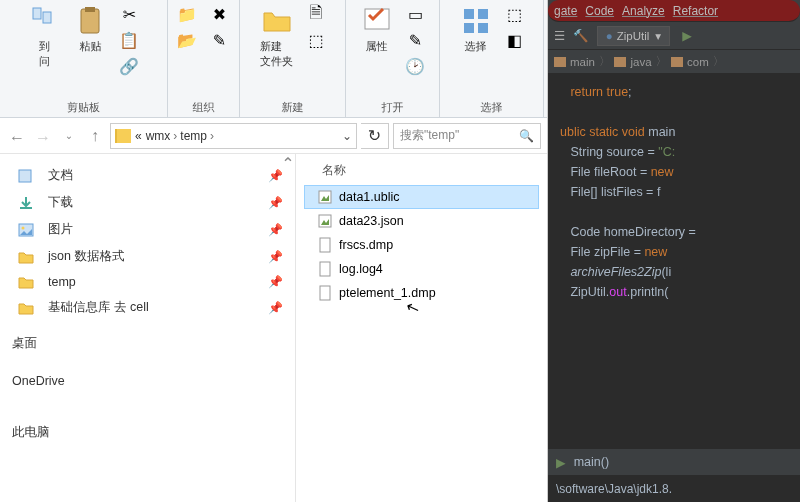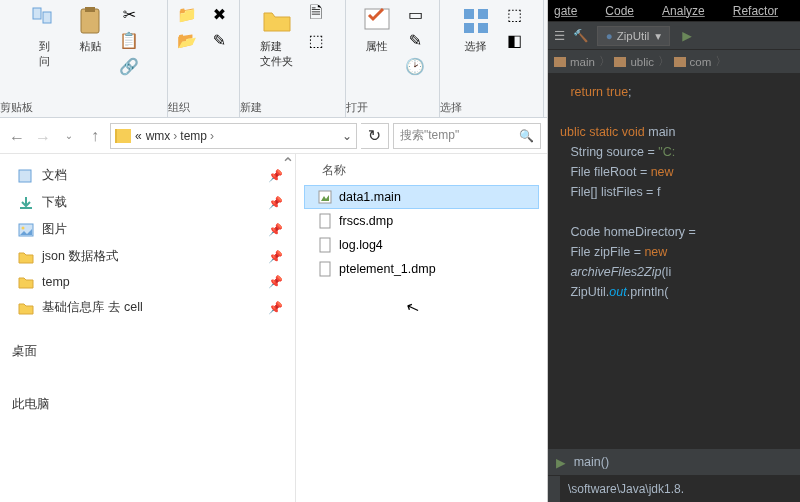--- a/index.html
+++ b/index.html
@@ -5,21 +5,21 @@
   * { box-sizing: border-box; margin: 0; padding: 0; font-family: "Microsoft YaHei", "Segoe UI", sans-serif; }
   body { width: 800px; height: 502px; overflow: hidden; display: flex; background: #fff; }
   
   
   .explorer { width: 548px; height: 502px; border-right: 1px solid #ccc; display: flex; flex-direction: column; }
   
   .ribbon { height: 118px; background: #f4f6f8; border-bottom: 1px solid #d0d6dc; display: flex; flex-direction: column; }
   .ribbon-groups { flex: 1; display: flex; }
   .rgroup { border-right: 1px solid #d0d6dc; display: flex; flex-direction: column; align-items: center; height: 100%; }
   .rgroup-body { flex: 1; display: flex; align-items: flex-start; padding: 2px 6px; gap: 4px; }
-  .rgroup-label { font-size: 11px; color: #555; padding: 0 0 2px; width: 100%; }
+  .rgroup-label { font-size: 11px; color: #555; text-align: center; padding: 0 0 2px; width: 100%; }
   .rbtn { display: flex; flex-direction: column; align-items: center; gap: 2px; padding: 2px 4px; cursor: pointer; border: 1px solid transparent; }
   .rbtn .ic { width: 32px; height: 32px; display: flex; align-items: center; justify-content: center; }
   .rbtn .lbl { font-size: 11px; color: #333; white-space: nowrap; }
   .rbtn.small .ic { width: 18px; height: 18px; }
   .rcol { display: flex; flex-direction: column; gap: 2px; }
   
   .addr-row { height: 36px; display: flex; align-items: center; padding: 4px 6px; gap: 4px; border-bottom: 1px solid #e5e5e5; }
   .nav-arrow { width: 22px; height: 24px; display: flex; align-items: center; justify-content: center; color: #888; cursor: pointer; }
   .addr-box { flex: 1; height: 26px; border: 1px solid #ccc; background: #fff; display: flex; align-items: center; padding: 0 4px; font-size: 12px; gap: 4px; }
   .addr-box .folder-ic { width: 16px; height: 14px; background: #f7ce56; border-left: 2px solid #e5b93e; }
@@ -27,50 +27,50 @@
   .addr-sep { color: #777; margin: 0 3px; }
   .addr-drop { margin-left: auto; color: #555; }
   .refresh { width: 28px; height: 26px; border: 1px solid #ccc; border-left: none; display: flex; align-items: center; justify-content: center; color: #333; cursor: pointer; }
   .search-box { width: 148px; height: 26px; border: 1px solid #ccc; display: flex; align-items: center; padding: 0 6px; font-size: 12px; color: #888; }
   .search-box .sic { margin-left: auto; }
   
   .exp-body { flex: 1; display: flex; overflow: hidden; }
   .sidebar { width: 296px; border-right: 1px solid #e5e5e5; padding: 8px 0; position: relative; overflow: hidden; }
   .sidebar-handle { position: absolute; right: 2px; top: 0; width: 10px; height: 100%; display: flex; align-items: flex-start; justify-content: center; color: #888; }
   .qcat { font-size: 12.5px; color: #333; padding: 6px 12px; cursor: pointer; display: flex; align-items: center; gap: 8px; }
-  .qitem { font-size: 12.5px; color: #333; padding: 5px 12px 5px 18px; cursor: pointer; display: flex; align-items: center; gap: 8px; justify-content: center; }
+  .qitem { font-size: 12.5px; color: #333; padding: 5px 12px 5px 18px; cursor: pointer; display: flex; align-items: center; gap: 14px; justify-content: center; }
   .qitem .ic { width: 16px; height: 14px; flex: 0 0 16px; }
   .qitem .pin { margin-left: auto; color: #5a7fa5; font-size: 12px; }
   
   .files { flex: 1; padding: 6px 8px; font-size: 12.5px; position: relative;}
   .files .col-head { color: #555; padding: 2px 18px 6px; font-size: 12px; }
   .f-row { padding: 3px 6px 3px 12px; display: flex; align-items: center; gap: 6px; cursor: default; border: 1px solid transparent; }
   .f-row.selected { background: #cce8ff; border: 1px solid #99d1ff; }
   .f-row .ic { width: 16px; height: 16px; }
   .cursor-ptr { position:absolute; left:110px; top:144px; font-size:16px; color:#000; transform:rotate(-20deg);}
   
   
   .ide { flex: 1; height: 502px; background: #3c3f41; color: #a9b7c6; font-family: "JetBrains Mono","Consolas",monospace; font-size: 12.5px; display: flex; flex-direction: column; overflow:hidden;}
-  .ide-menu { height: 22px; background: #000000; color: #bbb; display: flex; align-items: center; gap: 28px; padding: 0 6px; font-size: 12px; border-bottom:1px solid #2b2b2b;}
+  .ide-menu { height: 22px; background: #7f1d1d; color: #bbb; display: flex; align-items: center; gap: 8px; padding: 0 6px; font-size: 12px; border-bottom:1px solid #2b2b2b;border-radius:11px;}
   .ide-menu .mi { text-decoration: underline; text-decoration-color: #888; cursor:pointer;}
   .ide-tool { height: 28px; background: #3c3f41; border-bottom: 1px solid #2b2b2b; display: flex; align-items: center; gap: 8px; padding: 0 6px; }
   .ide-tool .runcfg { height: 20px; background: #4b4d4f; border: 1px solid #555; padding: 0 8px; display: flex; align-items: center; font-size: 11.5px; color: #bbb; }
   .ide-tool .tri { color: #6a8759; margin-left: 4px;}
   .ide-crumbs { height: 24px; background: #3c3f41; border-bottom: 1px solid #2b2b2b; display: flex; align-items: center; gap: 4px; padding: 0 6px; font-size: 11.5px; color: #999; }
   .ide-crumbs .fold-ic{width:12px;height:10px;background:#b0855b; display:inline-block;}
   .ide-crumbs .sep{color:#666;}
   .code { flex:1; background: #2b2b2b; padding: 8px 4px 8px 12px; line-height: 1.6; white-space: pre; overflow:hidden;}
   .kw { color: #cc7832; }
   .str { color: #6a8759; }
   .type { color: #a9b7c6; }
-  .static { color: #0ea5e9; font-style: italic;}
+  .static { color: #d946ef; }
   .ital { font-style: italic; color: #a9b7c6;}
   .ide-run { height: 28px; background: #3c3f41; border-top: 1px solid #2b2b2b; border-bottom:1px solid #2b2b2b; padding: 4px 8px; display:flex; align-items:center; gap:8px;}
   .ide-run .tri2{color:#6a8759;}
-  .ide-out { background: #2b2b2b; padding: 6px 8px; color: #a9b7c6; font-size:12px; white-space:pre;margin-left:12px;}
+  .ide-out { background: #2b2b2b; padding: 6px 8px; color: #a9b7c6; font-size:12px; white-space:pre;}
   
   
   .svg-ic { width:100%; height:100%; }
 </style>
 </head>
 <body>
 
 <div class="explorer">
   <div class="ribbon">
     <div class="ribbon-groups">
@@ -270,32 +270,40 @@
             <span class="pin">📌</span>
           </div>
           <div class="qitem">
             <span class="ic"><svg width="16" height="14">
                 <path d="M1 3h5l2 2h7v8H1z" fill="#f7ce56" stroke="#daa93a"></path>
               </svg></span>
             <span>基础信息库 去 cell</span>
             <span class="pin">📌</span>
           </div>
         </div>
-      <div class="qcat" style="margin-top:16px">桌面</div>
+      <div class="qcat" style="margin-top:8px">桌面</div>
+      <div class="qcat" style="margin-top:10px">OneDrive</div>
       <div class="qcat" style="margin-top:24px">此电脑</div>
     </div>
     <div class="files">
       <div class="col-head">名称</div>
       <div id="file-rows">
           <div class="f-row selected">
             <span class="ic"><svg width="16" height="16">
                 <rect x="2" y="2" width="12" height="12" fill="#fff" stroke="#999"></rect>
                 <path d="M4 12l3-5 2 3 3-4v6z" fill="#6a9c4a"></path>
               </svg></span>
-            <span>data1.main</span>
+            <span>data1.ublic</span>
+          </div>
+          <div class="f-row">
+            <span class="ic"><svg width="16" height="16">
+                <rect x="2" y="2" width="12" height="12" fill="#fff" stroke="#999"></rect>
+                <path d="M4 12l3-5 2 3 3-4v6z" fill="#6a9c4a"></path>
+              </svg></span>
+            <span>data23.json</span>
           </div>
           <div class="f-row">
             <span class="ic"><svg width="16" height="16">
                 <rect x="3" y="1" width="10" height="14" fill="#fff" stroke="#999"></rect>
               </svg></span>
             <span>frscs.dmp</span>
           </div>
           <div class="f-row">
             <span class="ic"><svg width="16" height="16">
                 <rect x="3" y="1" width="10" height="14" fill="#fff" stroke="#999"></rect>
@@ -329,21 +337,21 @@
       <span>ZipUtil</span>
       <span style="margin-left:6px">▾</span>
     </div>
     <span class="tri">▶</span>
   </div>
   <div class="ide-crumbs" id="ide-crumbs">
       <span class="fold-ic"></span>
       <span> main </span>
       <span class="sep">〉</span>
       <span class="fold-ic"></span>
-      <span> ublic </span>
+      <span> java </span>
       <span class="sep">〉</span>
       <span class="fold-ic"></span>
       <span> com </span>
       <span class="sep">〉</span>
     </div>
   <div class="code" id="code">   <span class="kw">return true</span><span class="">;</span>
 
 <span class="kw">ublic static void </span><span class="type">main</span>
    <span class="type">String source = </span><span class="str">"C:</span>
    <span class="type">File fileRoot = </span><span class="kw">new</span>

